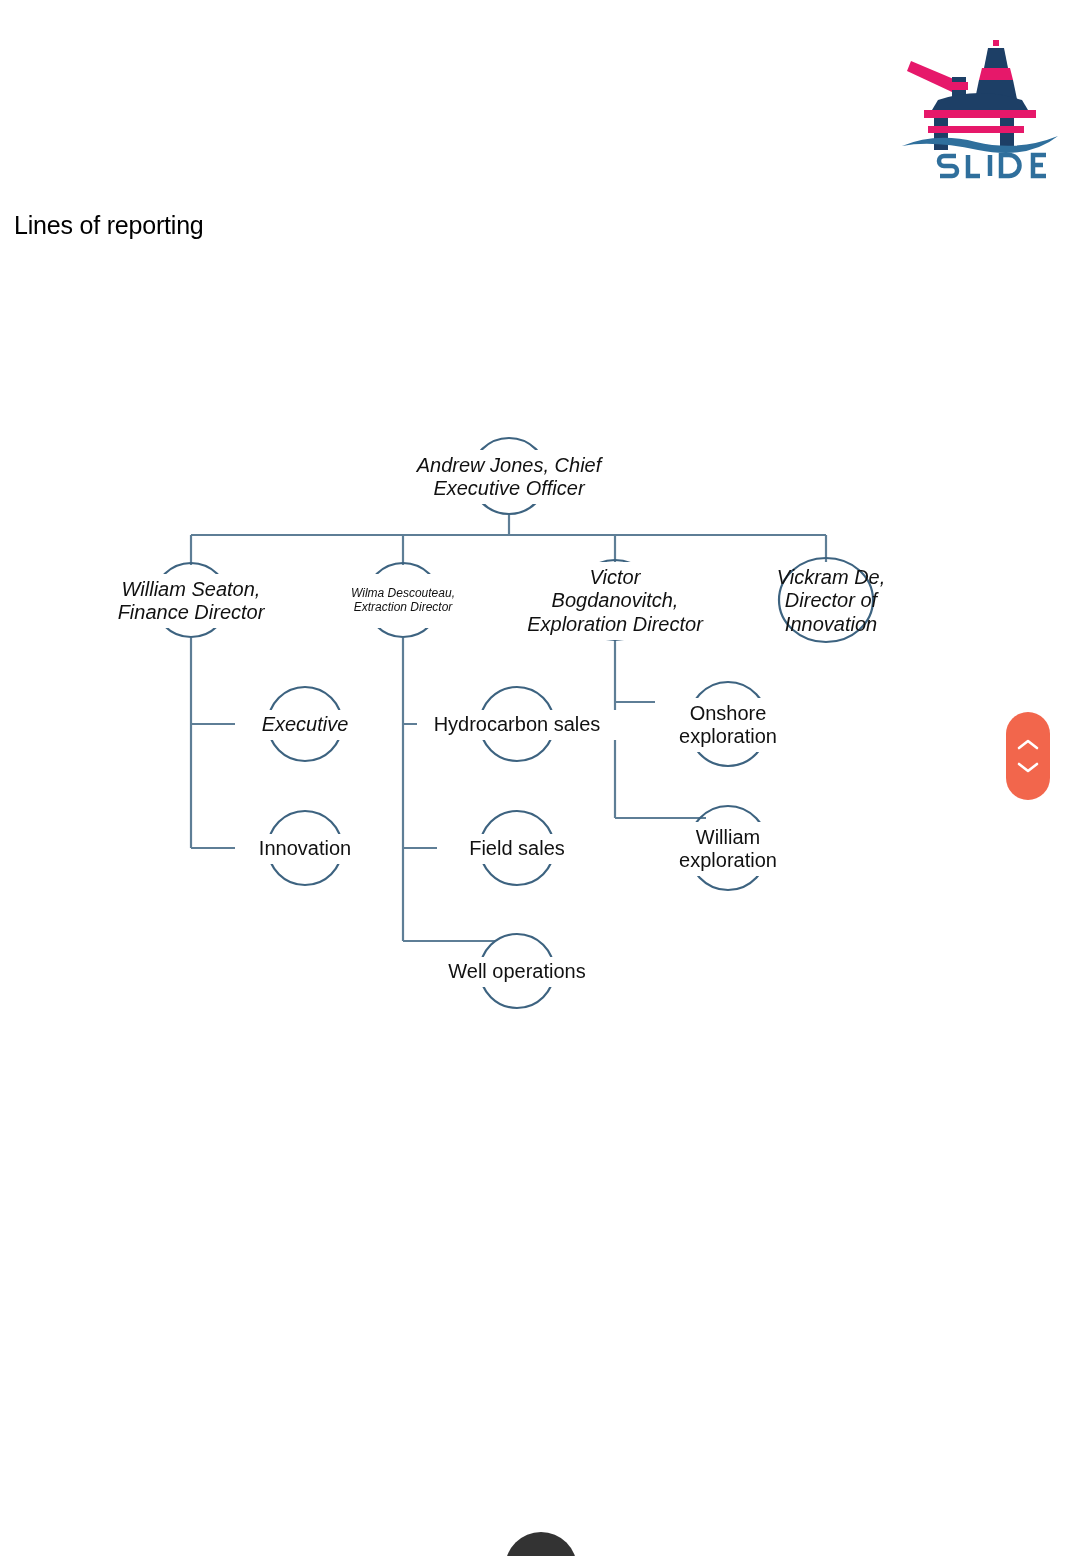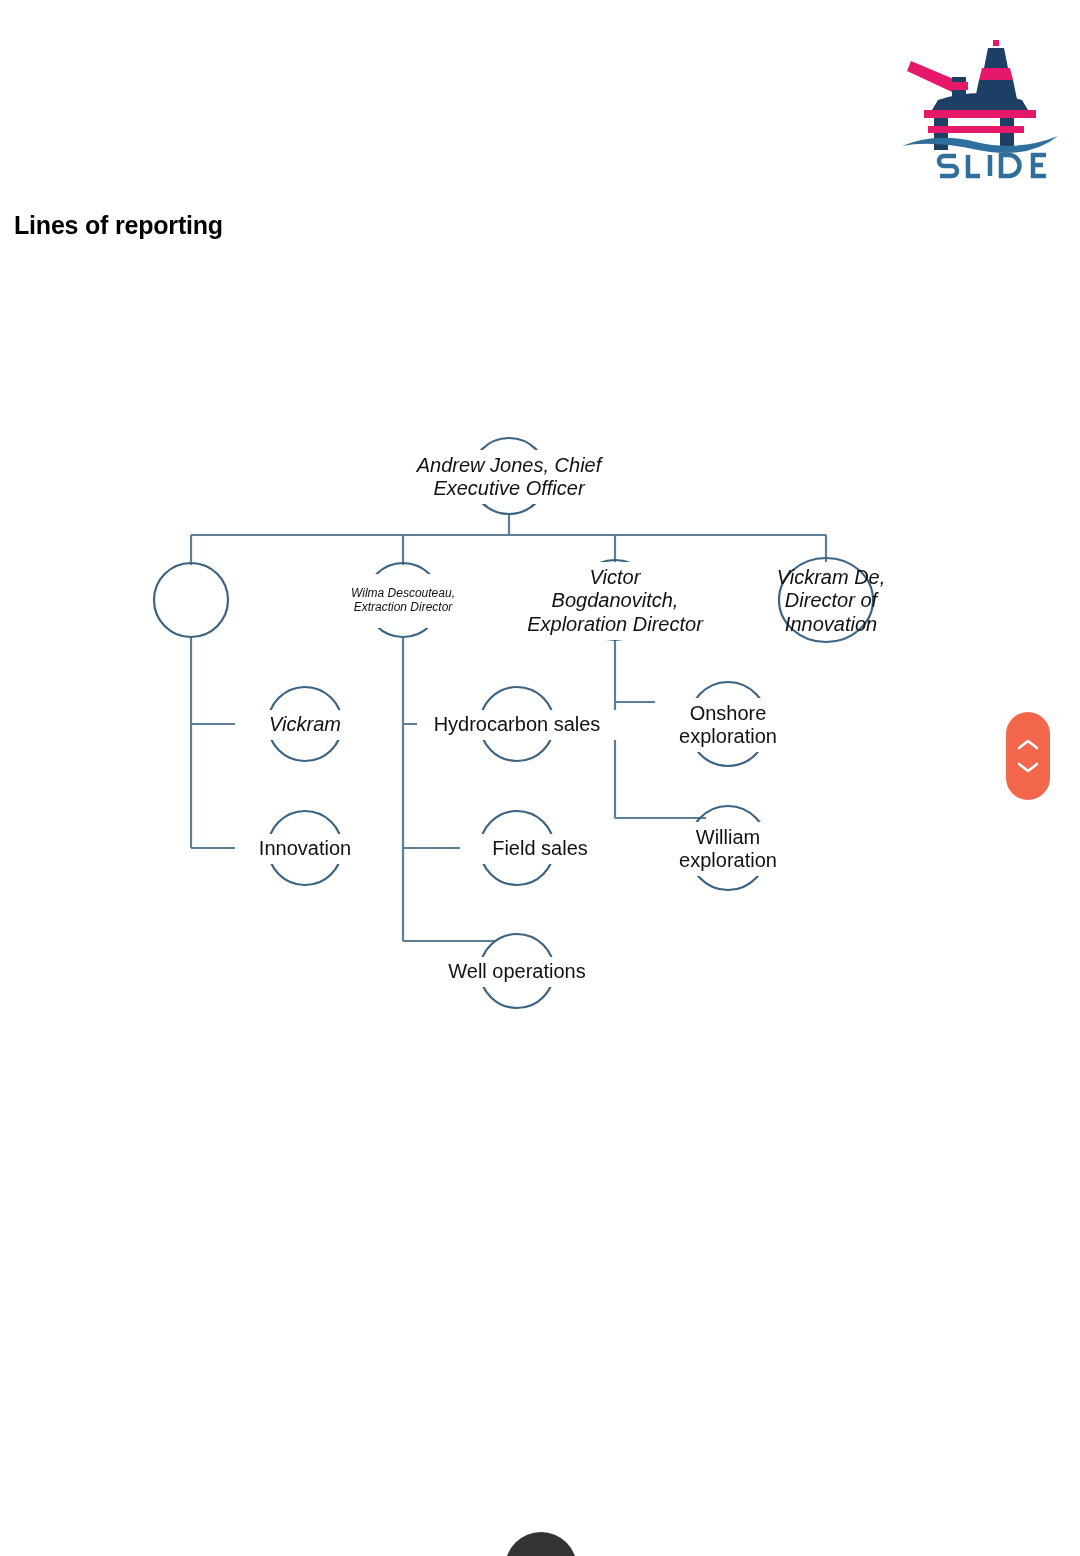--- a/index.html
+++ b/index.html
@@ -26,21 +26,21 @@
     height: 165px;
   }
   #logo svg { display: block; width: 100%; height: 100%; }
 
   
   #page-title {
     position: absolute;
     left: 14px;
     top: 211px;
     font-size: 25px;
-    font-weight: bold;
+    font-weight: normal;
     color: #000000;
     letter-spacing: -0.2px;
     font-family: "Liberation Sans", sans-serif;
   }
 
   
   #chart {
     position: absolute;
     left: 0;
     top: 0;
@@ -184,20 +184,26 @@
     </g>
   </svg>
 
   <div class="node italic" style="left:389px; top:450px; width:240px; height:54px; font-size:20px;">
     <span class="label">
       <span>Andrew Jones, Chief</span><br>
       <span>Executive Officer</span>
     </span>
   </div>
 
+  <div class="node italic" style="left:81px; top:574px; width:220px; height:54px; font-size:20px;">
+    <span class="label">
+      <span>William Seaton,</span><br>
+      <span>Finance Director</span>
+    </span>
+  </div>
 
   <div class="node italic" style="left:291px; top:574px; width:224px; height:54px; font-size:12px;">
     <span class="label">
       <span>Wilma Descouteau,</span><br>
       <span>Extraction Director</span>
     </span>
   </div>
 
   <div class="node italic" style="left:507px; top:562px; width:216px; height:78px; font-size:20px;">
     <span class="label">
@@ -209,32 +215,32 @@
 
   <div class="node italic" style="left:746px; top:562px; width:160px; height:78px; font-size:20px; background:transparent;">
     <span class="label" style="background:transparent;margin-left:10px;">
       <span>Vickram De,</span><br>
       <span>Director of</span><br>
       <span>Innovation</span>
     </span>
   </div>
 
   <div class="node italic" style="left:235px; top:710px; width:140px; height:30px; font-size:20px;">
-    <span class="label">Vickram</span>
+    <span class="label">Executive</span>
   </div>
 
   <div class="node" style="left:235px; top:834px; width:140px; height:30px; font-size:20px;">
     <span class="label">Innovation</span>
   </div>
 
   <div class="node" style="left:417px; top:710px; width:200px; height:30px; font-size:20px;">
     <span class="label">Hydrocarbon sales</span>
   </div>
 
-  <div class="node" style="left:460px; top:834px; width:160px; height:30px; font-size:20px;">
+  <div class="node" style="left:437px; top:834px; width:160px; height:30px; font-size:20px;">
     <span class="label">Field sales</span>
   </div>
 
   <div class="node" style="left:427px; top:957px; width:180px; height:30px; font-size:20px;">
     <span class="label">Well operations</span>
   </div>
 
   <div class="node" style="left:655px; top:698px; width:146px; height:54px; font-size:20px;">
     <span class="label">
       <span>Onshore</span><br>

